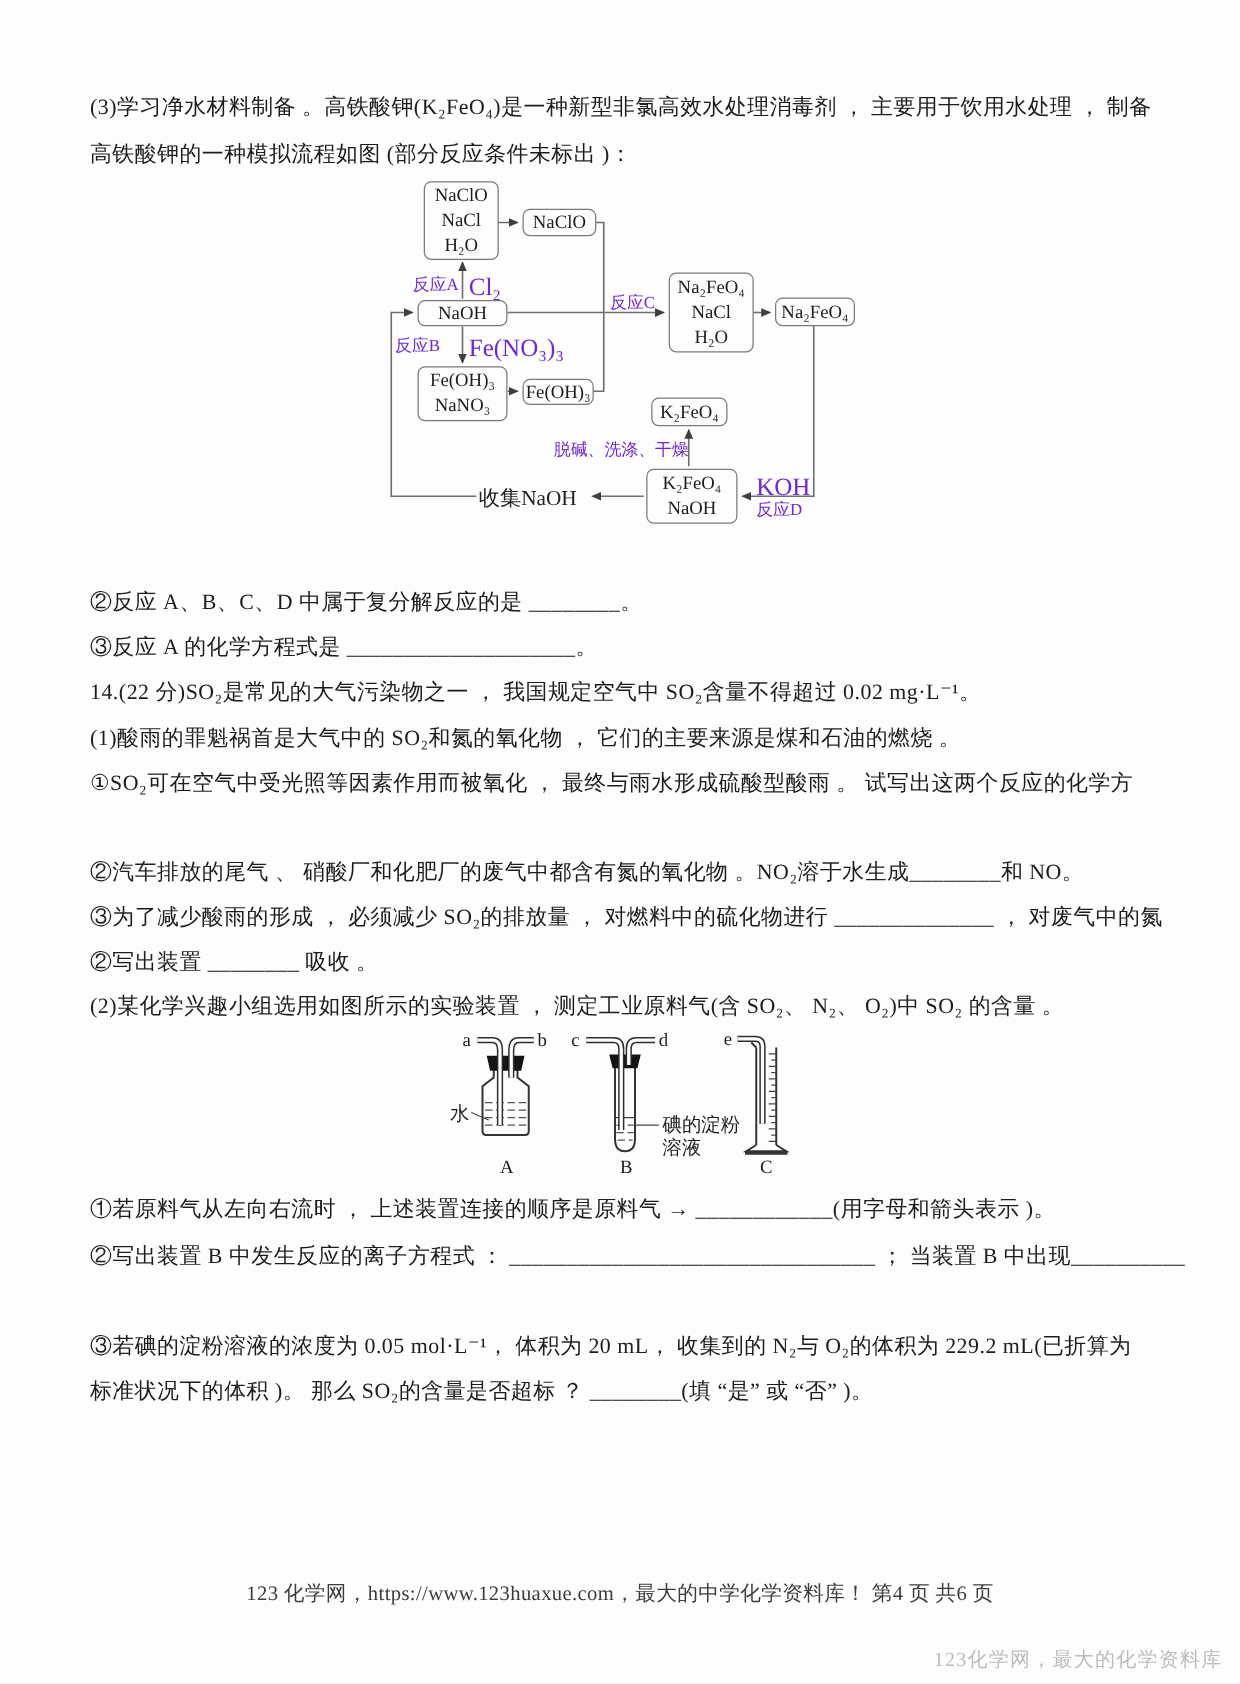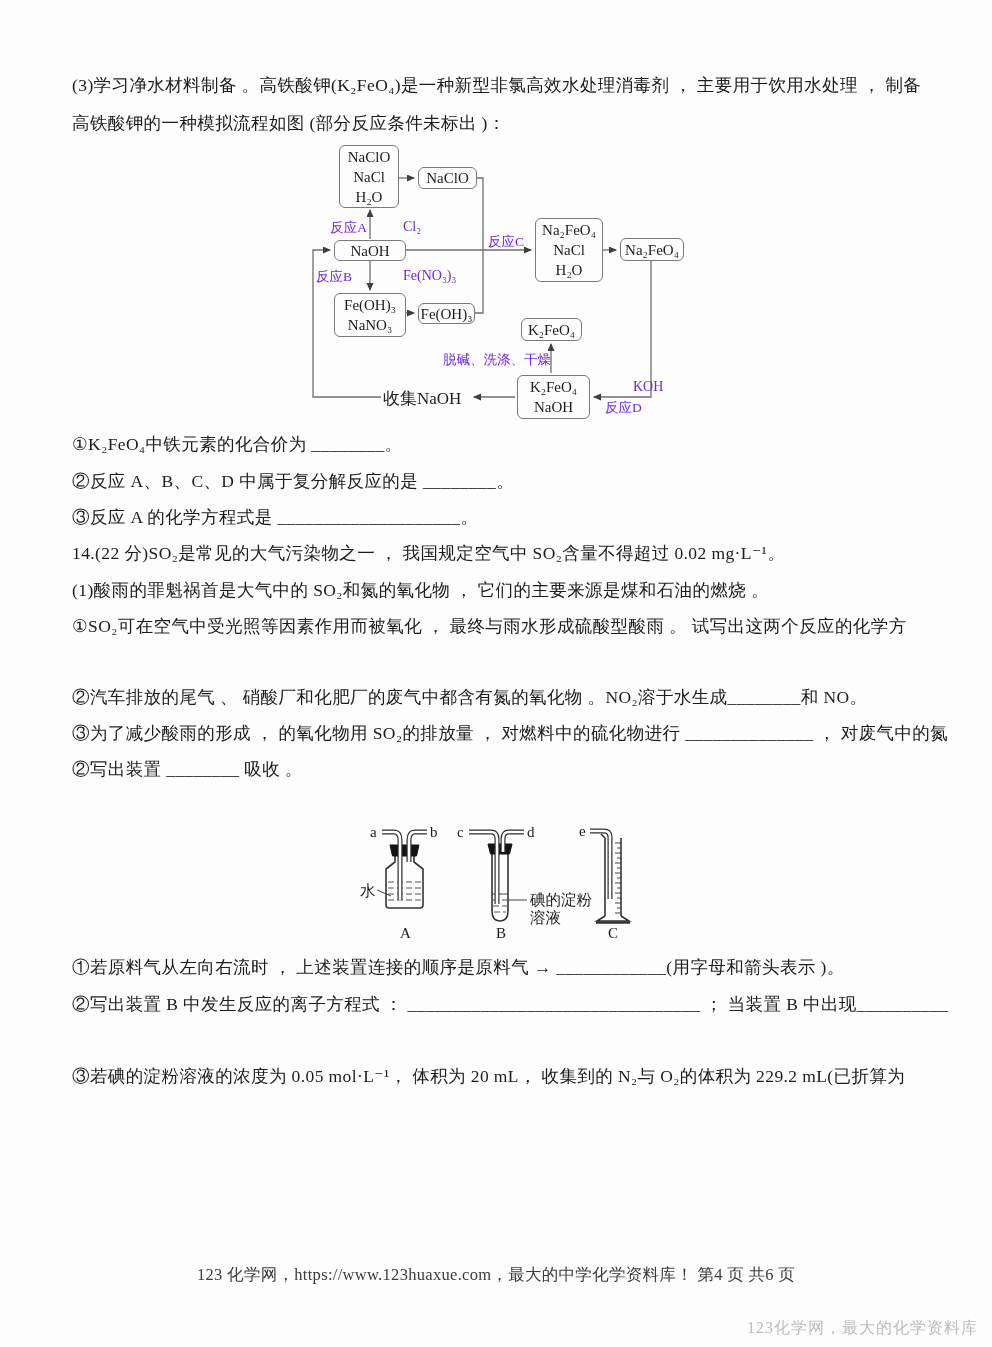--- a/index.html
+++ b/index.html
@@ -14,21 +14,21 @@
   }
   
   .flowchart { position:absolute; left:280px; top:143px; width:412px; height:289px; }
   .fc-svg { position:absolute; left:0; top:0; width:412px; height:289px; }
   .fbox {
     position:absolute; box-sizing:border-box; border:1.4px solid #7a7a7a; border-radius:6px;
     background:#fdfdfd; display:flex; flex-direction:column; align-items:center; justify-content:center;
     font-size:15px; line-height:20px; text-align:center; white-space:nowrap;
   }
   .flabel { position:absolute; font-size:13.5px; white-space:nowrap; color:#6d28d9; }
-  .flabel.formula { font-size:14px;margin-left:28px; }
+  .flabel.formula { font-size:20px; }
   .collect { position:absolute; font-size:17px; white-space:nowrap; color:#222; }
   
   .apparatus { position:absolute; left:338px; top:816px; width:334px; height:134px; }
   .vessel { fill:none; stroke:#333; stroke-width:1.6; }
   .thin   { fill:none; stroke:#444; stroke-width:1; }
   .dash   { stroke:#555; stroke-width:1; stroke-dasharray:6,3; }
   .stopper{ fill:#141414; stroke:#141414; }
   .tube-o { fill:none; stroke:#2e2e2e; stroke-width:5; }
   .tube-i { fill:none; stroke:#fdfdfd; stroke-width:2.6; }
   .svgtxt { font-family:"Liberation Serif","DejaVu Serif",serif; font-size:15px; fill:#1c1c1c; }
@@ -112,29 +112,29 @@
     <div class="flabel formula" style="left:95px;top:76px">Cl₂</div>
     <div class="flabel" style="left:36px;top:125px;width:51px;text-align:left">反应B</div>
     <div class="flabel formula" style="left:95px;top:125px">Fe(NO₃)₃</div>
     <div class="flabel" style="left:208px;top:90px">反应C</div>
     <div class="flabel formula" style="left:325px;top:236px">KOH</div>
     <div class="flabel" style="left:325px;top:256px">反应D</div>
     <div class="flabel" style="left:163px;top:208px">脱碱、洗涤、干燥</div>
     <div class="collect" style="left:103px;top:244px">收集NaOH</div>
   </div>
 
-  <div class="tl" style="top:432px">①K₂FeO₄中铁元素的化合价为 ________。</div>
   <div class="tl" style="top:469px">②反应 A、B、C、D 中属于复分解反应的是 ________。</div>
   <div class="tl" style="top:505px">③反应 A 的化学方程式是 ____________________。</div>
   <div class="tl" style="top:541px">14.(22 分)SO₂是常见的大气污染物之一 ， 我国规定空气中 SO₂含量不得超过 0.02 mg·L⁻¹。</div>
   <div class="tl" style="top:578px">(1)酸雨的罪魁祸首是大气中的 SO₂和氮的氧化物 ， 它们的主要来源是煤和石油的燃烧 。</div>
   <div class="tl" style="top:614px">①SO₂可在空气中受光照等因素作用而被氧化 ， 最终与雨水形成硫酸型酸雨 。 试写出这两个反应的化学方</div>
   <div class="tl" style="top:685px">②汽车排放的尾气 、 硝酸厂和化肥厂的废气中都含有氮的氧化物 。NO₂溶于水生成________和 NO。</div>
-  <div class="tl" style="top:721px">③为了减少酸雨的形成 ， 的氧化物用 SO₂的排放量 ， 对燃料中的硫化物进行 ______________ ， 对废气中的氮</div>
+  <div class="tl" style="top:721px">③为了减少酸雨的形成 ， 必须减少 SO₂的排放量 ， 对燃料中的硫化物进行 ______________ ， 对废气中的氮</div>
   <div class="tl" style="top:757px">②写出装置 ________ 吸收 。</div>
+  <div class="tl" style="top:792px">(2)某化学兴趣小组选用如图所示的实验装置 ， 测定工业原料气(含 SO₂、 N₂、 O₂)中 SO₂ 的含量 。</div>
 
   <svg class="apparatus" viewBox="0 0 334 134">
 
     <g>
       <path class="vessel" d="M57,40 v6 l-9,7 v36 q0,3 3,3 h31 q3,0 3,-3 v-36 l-9,-7 v-6"></path>
       <line class="dash" x1="50" y1="66" x2="83" y2="66"></line>
       <line class="dash" x1="50" y1="72" x2="83" y2="72"></line>
       <line class="dash" x1="50" y1="78" x2="83" y2="78"></line>
       <line class="dash" x1="50" y1="84" x2="83" y2="84"></line>
       <path class="stopper" d="M52,29 h29 l-2.5,11 h-24 z"></path>
@@ -176,17 +176,18 @@
       <path class="tube-o" d="M252,15 h14 q6,0 6,6 v62"></path>
       <path class="tube-i" d="M252,15 h14 q6,0 6,6 v62"></path>
       <text class="svgtxt" x="241" y="20">e</text>
       <text class="svgtxt" x="270" y="122">C</text>
     </g>
   </svg>
 
   <div class="tl" style="top:955px">①若原料气从左向右流时 ， 上述装置连接的顺序是原料气 → ____________(用字母和箭头表示 )。</div>
   <div class="tl" style="top:992px">②写出装置 B 中发生反应的离子方程式 ： ________________________________ ； 当装置 B 中出现__________</div>
   <div class="tl" style="top:1064px">③若碘的淀粉溶液的浓度为 0.05 mol·L⁻¹， 体积为 20 mL， 收集到的 N₂与 O₂的体积为 229.2 mL(已折算为</div>
+  <div class="tl" style="top:1100px">标准状况下的体积 )。 那么 SO₂的含量是否超标 ？ ________(填 “是” 或 “否” )。</div>
 
   <div class="footer">123 化学网，https://www.123huaxue.com，最大的中学化学资料库！  第4 页 共6 页</div>
   <div class="watermark">123化学网，最大的化学资料库</div>
 
 </div>
 
 </body></html>

